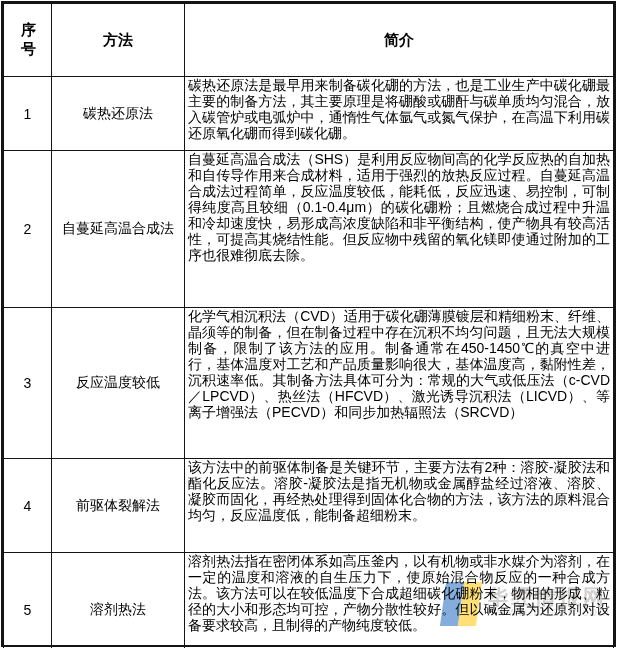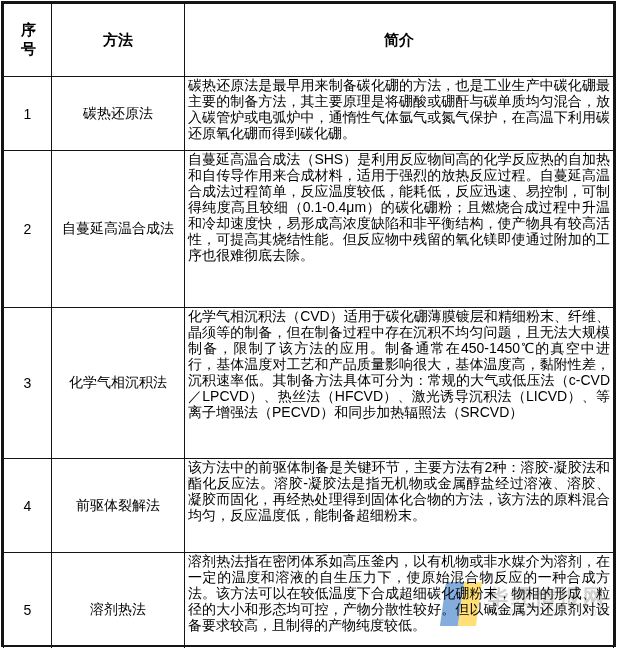--- a/index.html
+++ b/index.html
@@ -134,21 +134,21 @@
         </tr>
 
         <tr style="height:157px;">
           <td class="idx">2</td>
           <td class="method">自蔓延高温合成法</td>
           <td class="intro">自蔓延高温合成法（SHS）是利用反应物间高的化学反应热的自加热和自传导作用来合成材料，适用于强烈的放热反应过程。自蔓延高温合成法过程简单，反应温度较低，能耗低，反应迅速、易控制，可制得纯度高且较细（0.1-0.4μm）的碳化硼粉；且燃烧合成过程中升温和冷却速度快，易形成高浓度缺陷和非平衡结构，使产物具有较高活性，可提高其烧结性能。但反应物中残留的氧化镁即使通过附加的工序也很难彻底去除。</td>
         </tr>
 
         <tr style="height:151px;">
           <td class="idx">3</td>
-          <td class="method">化学气相沉积法</td>
+          <td class="method">反应温度较低</td>
           <td class="intro">化学气相沉积法（CVD）适用于碳化硼薄膜镀层和精细粉末、纤维、晶须等的制备，但在制备过程中存在沉积不均匀问题，且无法大规模制备，限制了该方法的应用。制备通常在450-1450℃的真空中进行，基体温度对工艺和产品质量影响很大，基体温度高，黏附性差，沉积速率低。其制备方法具体可分为：常规的大气或低压法（c-CVD／LPCVD）、热丝法（HFCVD）、激光诱导沉积法（LICVD）、等离子增强法（PECVD）和同步加热辐照法（SRCVD）</td>
         </tr>
 
         <tr style="height:94px;">
           <td class="idx">4</td>
           <td class="method">前驱体裂解法</td>
           <td class="intro">该方法中的前驱体制备是关键环节，主要方法有2种：溶胶-凝胶法和酯化反应法。溶胶-凝胶法是指无机物或金属醇盐经过溶液、溶胶、凝胶而固化，再经热处理得到固体化合物的方法，该方法的原料混合均匀，反应温度低，能制备超细粉末。</td>
         </tr>
 
         <tr style="height:114px;">

